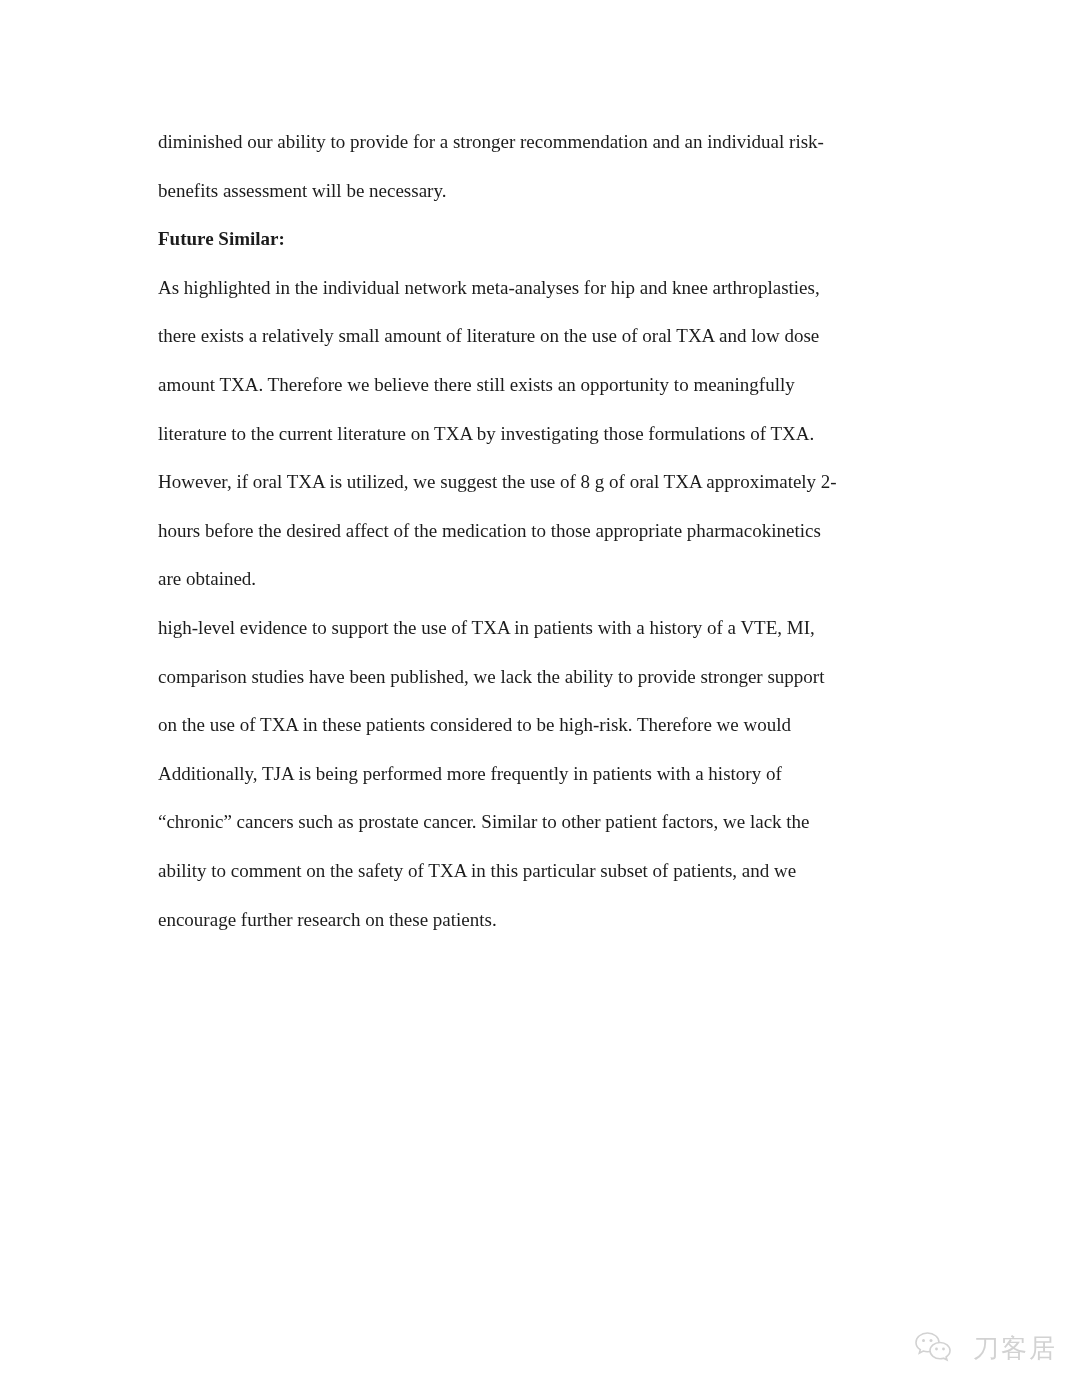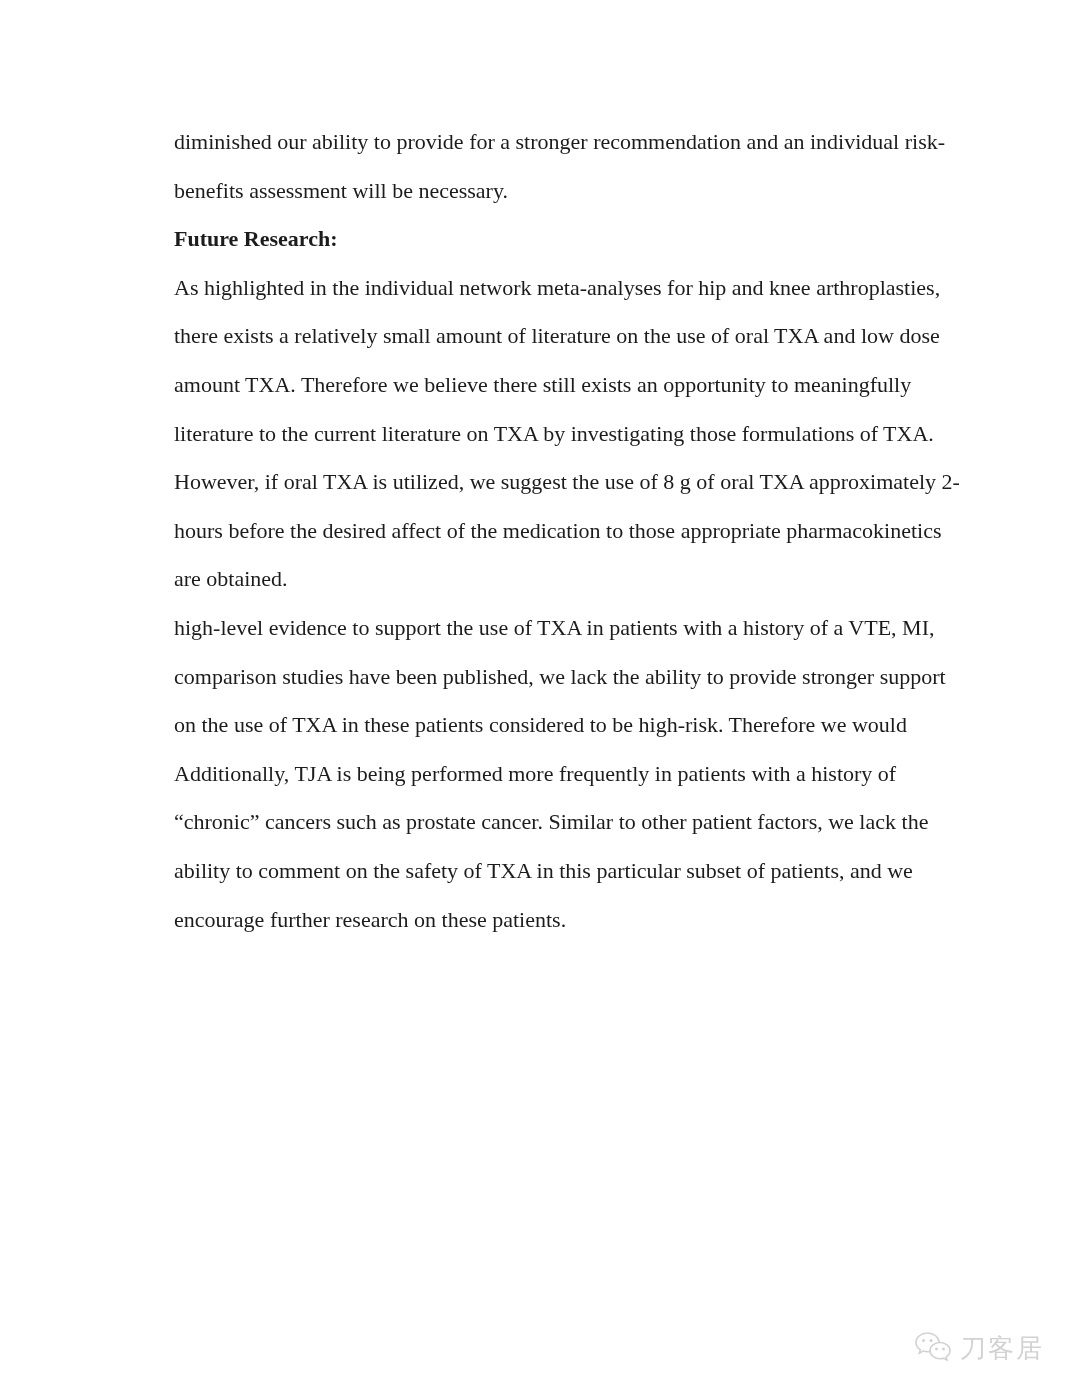--- a/index.html
+++ b/index.html
@@ -14,42 +14,42 @@
     overflow: hidden;
     font-family: "Liberation Serif", "DejaVu Serif", serif;
   }
   .page {
     position: absolute;
     inset: 0;
     background: #ffffff;
   }
   .text-block {
     position: absolute;
-    left: 174px;
+    left: 158px;
     top: 118px;
     width: 790px;
-    font-size: 22px;
+    font-size: 19px;
     color: #1c1c1c;
     line-height: 48.6px;
     white-space: nowrap;
     -webkit-font-smoothing: antialiased;
   }
   .line {
     height: 48.6px;
   }
   .line.heading {
     font-weight: bold;
   }
   .watermark {
     position: absolute;
     left: 913px;
     top: 1330px;
     display: flex;
     align-items: center;
-    gap: 7px;
+    gap: 20px;
     color: #d2d2d2;
     user-select: none;
   }
   .wm-icon {
     display: inline-block;
     width: 40px;
     height: 36px;
   }
   .wm-icon svg {
     display: block;
@@ -63,21 +63,21 @@
   }
 </style>
 </head>
 <body>
 
 <div class="page">
 
   <div class="text-block">
     <div class="line">diminished our ability to provide for a stronger recommendation and an individual risk-</div>
     <div class="line">benefits assessment will be necessary.</div>
-    <div class="line heading">Future Research:</div>
+    <div class="line heading">Future Similar:</div>
     <div class="line">As highlighted in the individual network meta-analyses for hip and knee arthroplasties,</div>
     <div class="line">there exists a relatively small amount of literature on the use of oral TXA and low dose</div>
     <div class="line">amount TXA. Therefore we believe there still exists an opportunity to meaningfully</div>
     <div class="line">literature to the current literature on TXA by investigating those formulations of TXA.</div>
     <div class="line">However, if oral TXA is utilized, we suggest the use of 8 g of oral TXA approximately 2-</div>
     <div class="line">hours before the desired affect of the medication to those appropriate pharmacokinetics</div>
     <div class="line">are obtained.</div>
     <div class="line">high-level evidence to support the use of TXA in patients with a history of a VTE, MI,</div>
     <div class="line">comparison studies have been published, we lack the ability to provide stronger support</div>
     <div class="line">on the use of TXA in these patients considered to be high-risk. Therefore we would</div>

